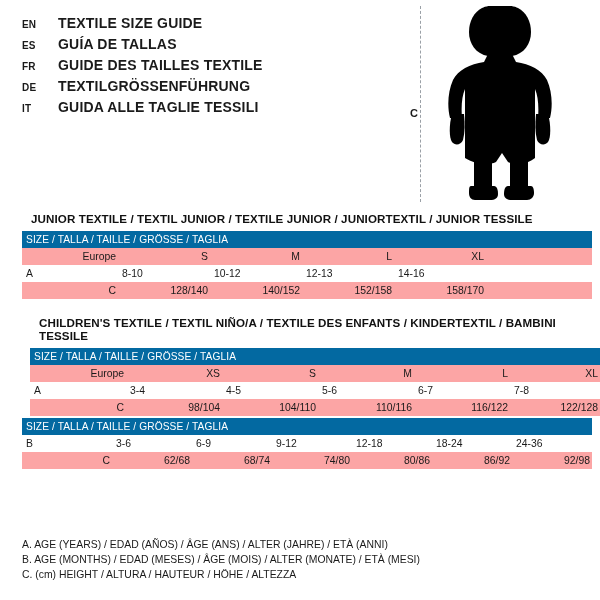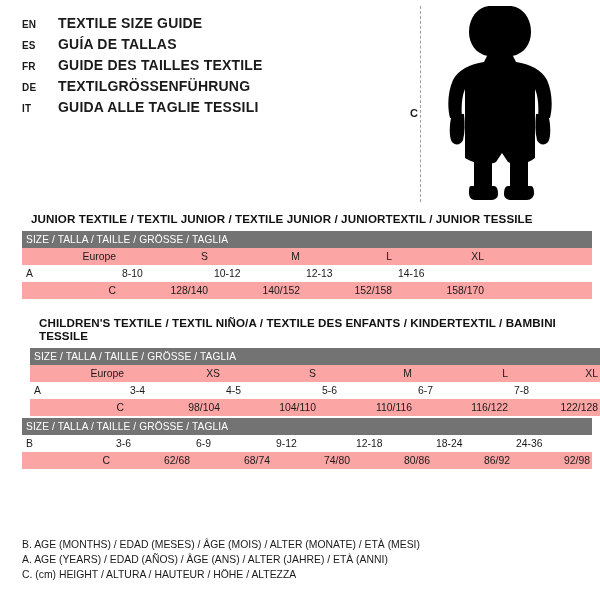--- a/index.html
+++ b/index.html
@@ -97,21 +97,21 @@
     margin: 0 0 14px 6px;
     table-layout: fixed;
   }
   table.size-table td {
     font-size: 10.4px;
     padding: 3px 2px 3px 4px;
     vertical-align: middle;
     color: #1a1a1a;
   }
   tr.hdr td {
-    background: #737373;
+    background: #0369a1;
     color: #ffffff;
     font-size: 10.2px;
     font-weight: normal;
     padding: 3px 2px 3px 4px;
     letter-spacing: 0.1px;
   }
   tr.shade td {
     background: #fca5a5;
     text-align: right;
   }
@@ -305,18 +305,18 @@
           <td>74/80</td>
           <td>80/86</td>
           <td>86/92</td>
           <td>92/98</td>
         </tr>
       </tbody>
     </table>
   </div>
 
   <div class="footnotes">
+    <div class="footnote">A. AGE (YEARS) / EDAD (AÑOS) / ÂGE (ANS) / ALTER (JAHRE) / ETÀ (ANNI)</div>
     <div class="footnote">B. AGE (MONTHS) / EDAD (MESES) / ÂGE (MOIS) / ALTER (MONATE) / ETÀ (MESI)</div>
-    <div class="footnote">A. AGE (YEARS) / EDAD (AÑOS) / ÂGE (ANS) / ALTER (JAHRE) / ETÀ (ANNI)</div>
     <div class="footnote">C. (cm) HEIGHT / ALTURA / HAUTEUR / HÖHE / ALTEZZA</div>
   </div>
 
 </div>
 
 </body></html>

